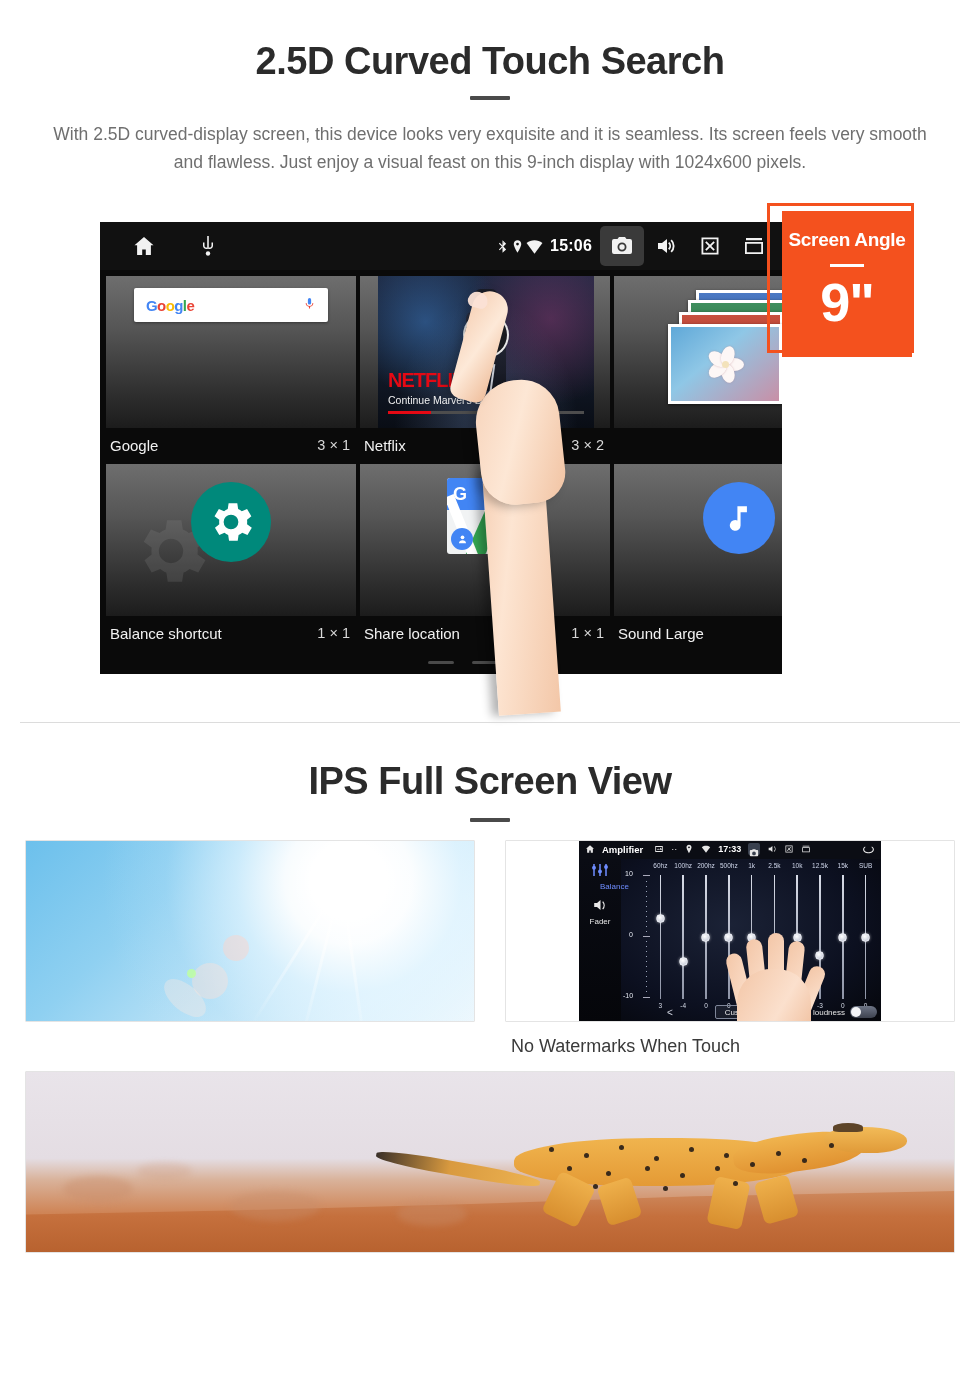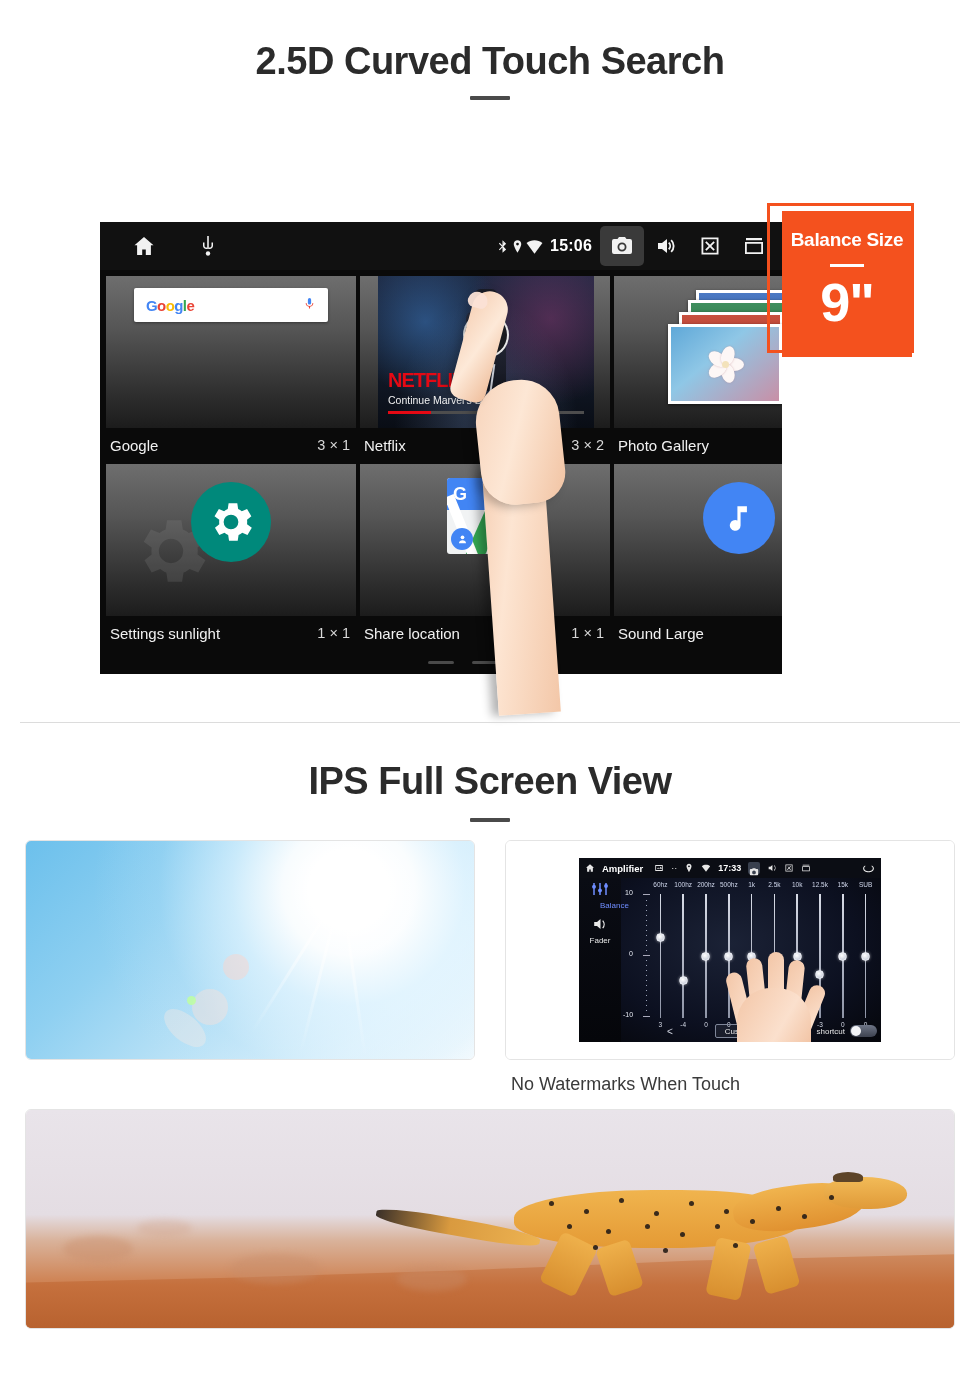--- a/index.html
+++ b/index.html
@@ -195,21 +195,21 @@
     position:absolute; left:0; top:760px; width:980px; text-align:center;
     font-size:38px; font-weight:bold; color:#2b2b2b; letter-spacing:-0.5px;
   }
   .sec2-rule { position:absolute; left:50%; top:818px; width:40px; height:4px;
                margin-left:-20px; background:#4a4a4a; border-radius:1px; }
 
   .cards { position:absolute; left:0; top:840px; width:980px; }
   .card-row { display:flex; gap:30px; padding:0 25px; margin-bottom:14px; }
   .card { flex:1 1 0; }
   .card-media {
-    width:100%; height:220px; border:1px solid #e4e4e4; border-radius:6px;
+    width:100%; height:182px; border:1px solid #e4e4e4; border-radius:1px;
     overflow:hidden; position:relative; background:#fff;
   }
   .card-caption { font-size:18px; color:#3a3a3a; padding:14px 4px 0 6px; }
 
   
   .sky { position:absolute; inset:0;
     background:
       radial-gradient(circle at 72% 22%, #ffffff 0%, #ffffff 11%, rgba(255,255,255,.92) 18%, rgba(224,244,255,.7) 32%, rgba(180,224,248,.25) 52%, rgba(150,210,245,0) 70%),
       linear-gradient(135deg,#6cc0ec 0%,#8fd0f1 30%,#bfe4f7 58%,#e8f6fd 80%,#ffffff 100%);
   }
@@ -312,20 +312,21 @@
               background:linear-gradient(180deg,#3a3f42,#1d2124); border-radius:16%; }
   .car-mirror { position:absolute; width:6%; height:9%; background:#cfd8d8; border-radius:30%; }
 </style>
 </head>
 <body>
 
 <div class="page">
 
   <div class="sec1-title">2.5D Curved Touch Search</div>
   <div class="title-rule"></div>
+  <div class="sec1-sub">With 2.5D curved-display screen, this device looks very exquisite and it is seamless. Its screen feels very smooth and flawless. Just enjoy a visual feast on this 9-inch display with 1024x600 pixels.</div>
 
   <div class="device">
 
     <div class="statusbar">
       <div class="sb-left">
         <span>
           <svg class="sb-ico" viewBox="0 0 24 24">
               <path d="M12 3 2.5 11.2h2.6V21h5.1v-5.6h3.6V21h5.1v-9.8h2.6z"></path>
             </svg>
         </span>
@@ -437,24 +438,20 @@
                   <div class="petal" style="transform:rotate(0deg) translate(9px,0)"></div>
                   <div class="petal" style="transform:rotate(72deg) translate(9px,0)"></div>
                   <div class="petal" style="transform:rotate(144deg) translate(9px,0)"></div>
                   <div class="petal" style="transform:rotate(216deg) translate(9px,0)"></div>
                   <div class="petal" style="transform:rotate(288deg) translate(9px,0)"></div>
                   <div class="pcenter"></div>
                 </div>
               </div>
             </div>
           </div>
-          <div class="wlabelrow">
-            <span class="wname">Photo Gallery</span>
-            <span class="wsize">2 × 2</span>
-          </div>
         </div>
       </div>
 
       <div class="wrow">
 
         <div class="wcell">
           <div class="wthumb">
             <div class="gear-ghost">
               <svg viewBox="0 0 24 24" width="86" height="86">
                   <path fill="#9a9a9a" d="M19.4 13a7.8 7.8 0 0 0 0-2l2-1.6-2-3.4-2.4 1a7.6 7.6 0 0 0-1.7-1l-.4-2.6h-4l-.4 2.6c-.6.2-1.2.6-1.7 1l-2.4-1-2 3.4L6.6 11a7.8 7.8 0 0 0 0 2l-2 1.6 2 3.4 2.4-1c.5.4 1.1.8 1.7 1l.4 2.6h4l.4-2.6c.6-.2 1.2-.6 1.7-1l2.4 1 2-3.4zM12 15.4A3.4 3.4 0 1 1 12 8.6a3.4 3.4 0 0 1 0 6.8z"></path>
@@ -462,21 +459,21 @@
             </div>
             <div class="gear-wrap">
               <div class="gear-circle">
                 <svg viewBox="0 0 24 24" width="52" height="52">
                     <path fill="#ffffff" d="M19.4 13a7.8 7.8 0 0 0 0-2l2-1.6-2-3.4-2.4 1a7.6 7.6 0 0 0-1.7-1l-.4-2.6h-4l-.4 2.6c-.6.2-1.2.6-1.7 1l-2.4-1-2 3.4L6.6 11a7.8 7.8 0 0 0 0 2l-2 1.6 2 3.4 2.4-1c.5.4 1.1.8 1.7 1l.4 2.6h4l.4-2.6c.6-.2 1.2-.6 1.7-1l2.4 1 2-3.4zM12 15.4A3.4 3.4 0 1 1 12 8.6a3.4 3.4 0 0 1 0 6.8z"></path>
                   </svg>
               </div>
             </div>
           </div>
           <div class="wlabelrow">
-            <span class="wname">Settings sunlight</span>
+            <span class="wname">Balance shortcut</span>
             <span class="wsize">1 × 1</span>
           </div>
         </div>
 
         <div class="wcell">
           <div class="wthumb">
             <div class="maps">
               <div class="maps-blue"></div>
               <div class="maps-green"></div>
               <div class="maps-road"></div>
@@ -520,21 +517,21 @@
 
   <div class="hand">
     <div class="hand-arm"></div>
     <div class="hand-palm"></div>
     <div class="hand-finger"></div>
     <div class="hand-nail"></div>
   </div>
 
   <div class="badge-outline"></div>
   <div class="badge">
-    <div class="badge-title">Balance Size</div>
+    <div class="badge-title">Screen Angle</div>
     <div class="badge-rule"></div>
     <div class="badge-val">9"</div>
   </div>
 
   <div class="divider"></div>
 
   <div class="sec2-title">IPS Full Screen View</div>
   <div class="sec2-rule"></div>
 
   <div class="cards">
@@ -711,21 +708,21 @@
                       <span>0</span>
                       <span>-3</span>
                       <span>0</span>
                       <span>0</span>
                     </div>
 
                   <div class="amp-foot">
                     <span style="color:#cfd3de;font-size:10px">&lt;</span>
                     <span class="preset">Custom</span>
                     <span class="loud">
-                      <span>shortcut</span>
+                      <span>loudness</span>
                       <span class="toggle">
                           <i></i>
                         </span>
                     </span>
                   </div>
 
                   <div class="amp-hand">
                     <div class="ah-fin" style="left:2px;  top:28px; height:56px; transform:rotate(-14deg)"></div>
                     <div class="ah-fin" style="left:20px; top:14px; height:68px; transform:rotate(-6deg)"></div>
                     <div class="ah-fin" style="left:39px; top:8px;  height:74px;"></div>

